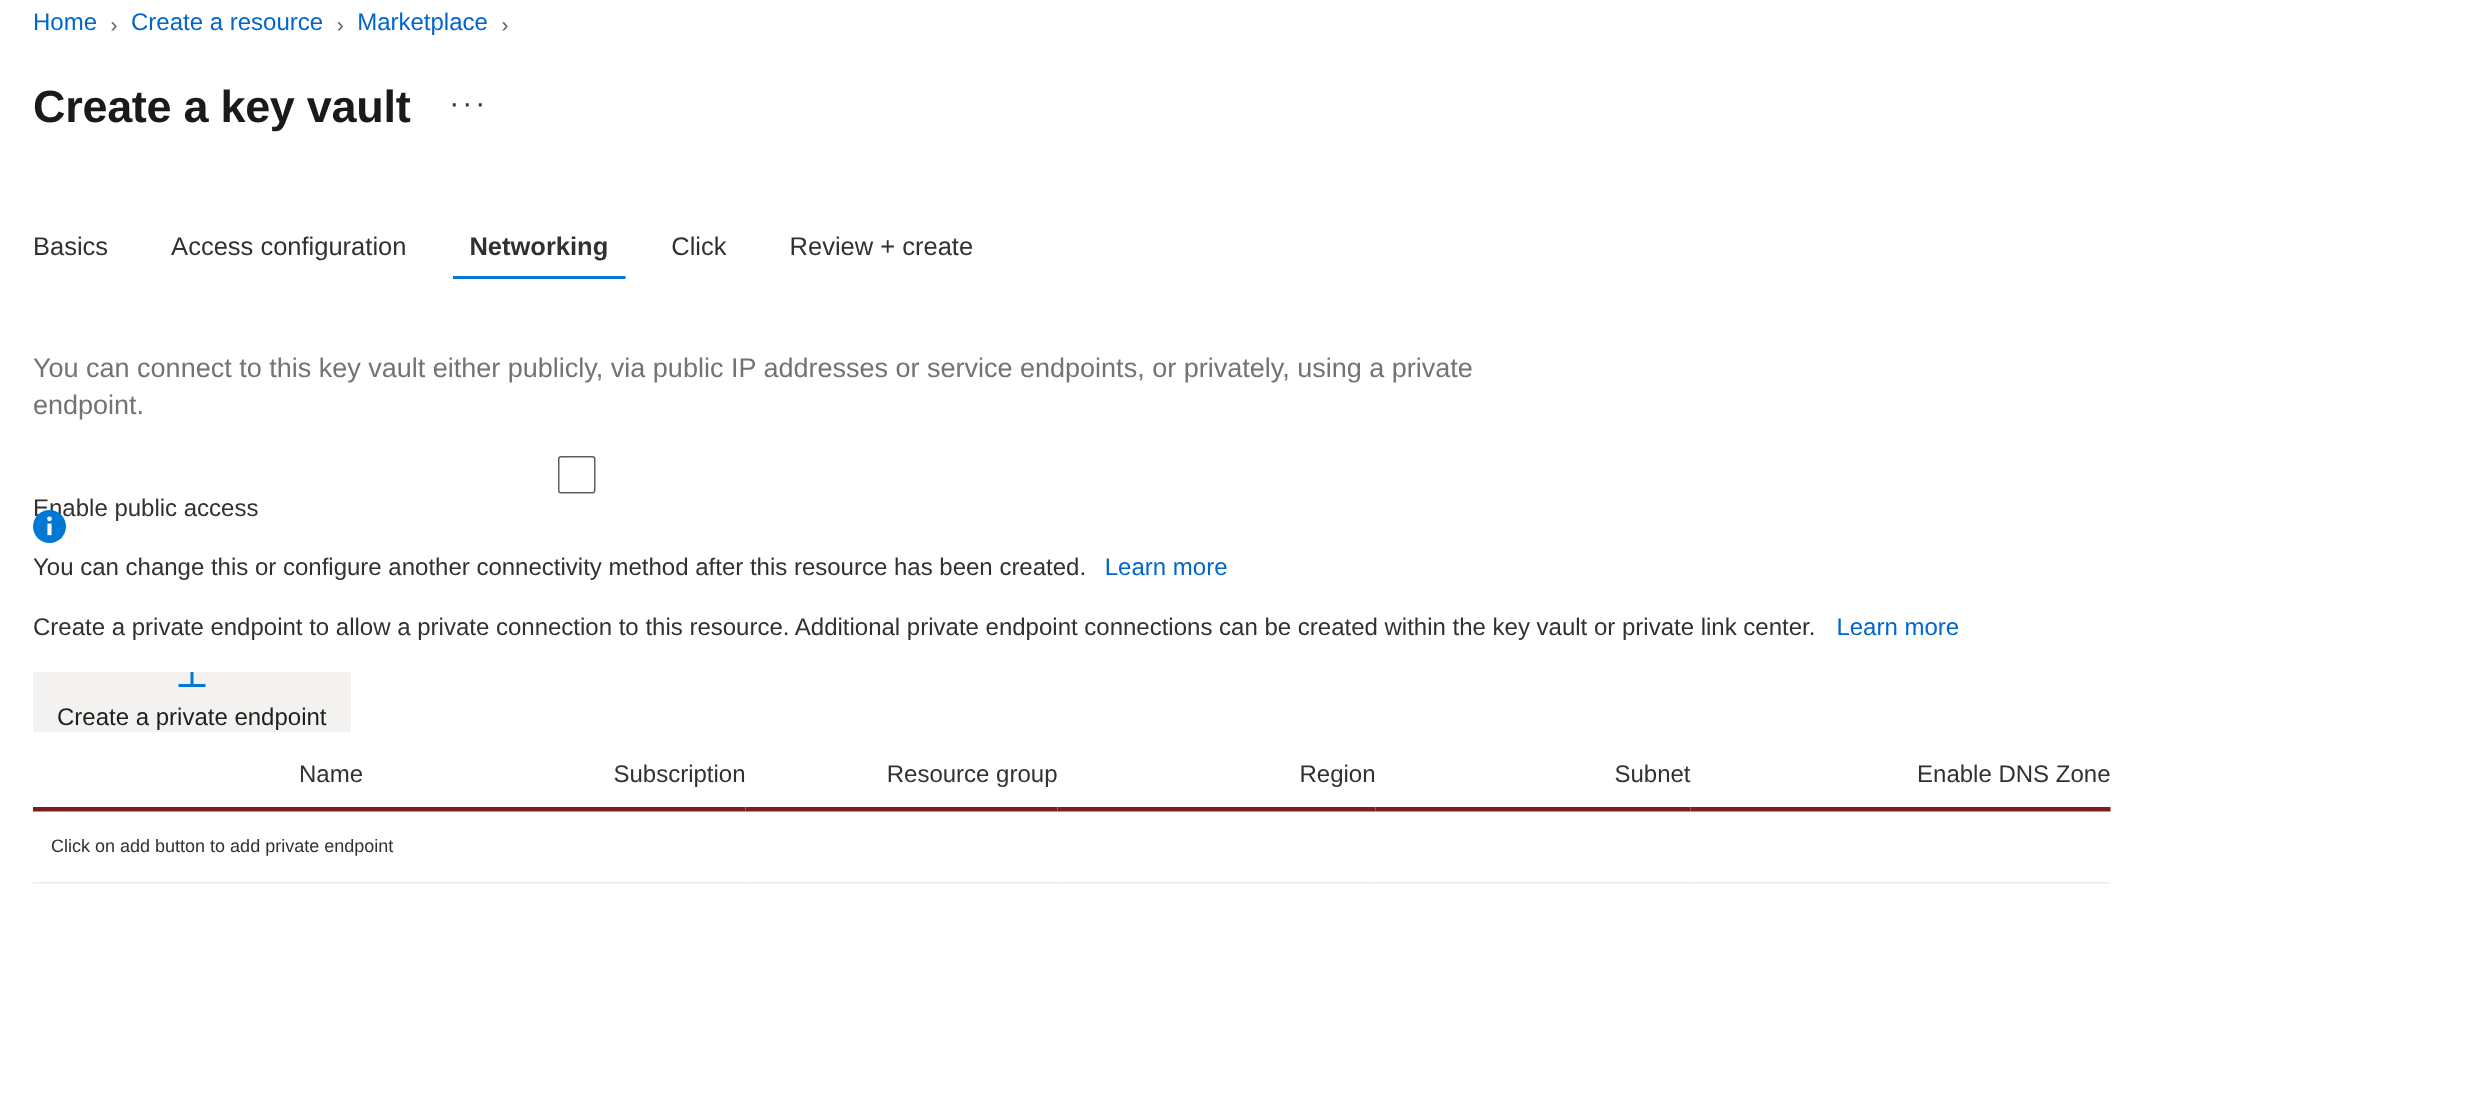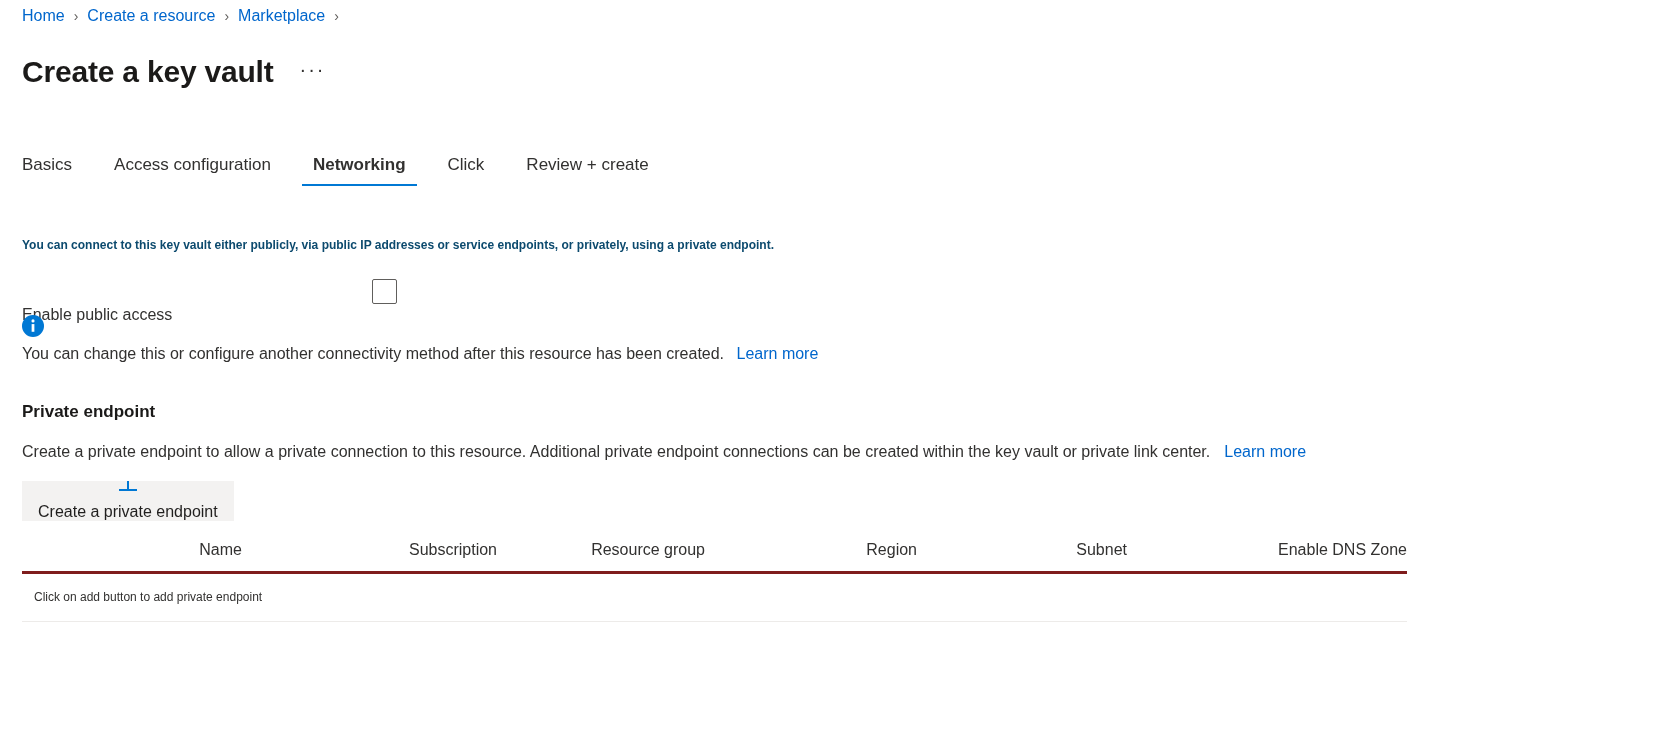--- a/index.html
+++ b/index.html
@@ -102,25 +102,24 @@
     right: 1px;
     bottom: 0;
     height: 2px;
     background: #0078d4;
   }
 
   
   .content { margin-top: 47px; }
 
   .intro {
-    font-size: 12px;
+    font-size: 18px;
     line-height: 25px;
-    color: #0c4a6e;
+    color: #737373;
     max-width: 990px;
-    font-weight: bold;
   }
 
   .field-row {
     display: flex;
     align-items: center;
     margin-top: 22px;
     height: 22px;
   }
   .field-label {
     font-size: 16px;
@@ -289,21 +288,20 @@
         <circle cx="8" cy="8" r="8" fill="#0078d4"></circle>
         <rect x="7" y="6.6" width="2" height="5.6" fill="#ffffff"></rect>
         <circle cx="8" cy="4.3" r="1.15" fill="#ffffff"></circle>
       </svg>
       <div class="info-text">
         <span>You can change this or configure another connectivity method after this resource has been created.</span>
         <span style="display:inline-block;width:8px"></span><a class="link">Learn more</a>
       </div>
     </div>
 
-    <h2 class="section-title">Private endpoint</h2>
 
     <div class="section-desc">
       <span>Create a private endpoint to allow a private connection to this resource. Additional private endpoint connections can be created within the key vault or private link center.</span><a class="link">Learn more</a>
     </div>
 
     <button class="add-btn">
       <span class="plus-icon"></span>
       <span>Create a private endpoint</span>
     </button>
 

